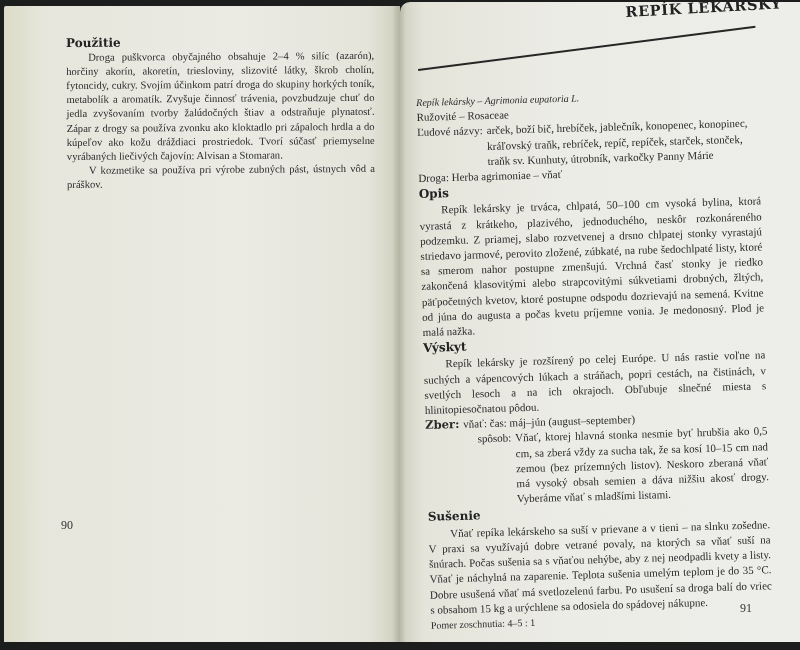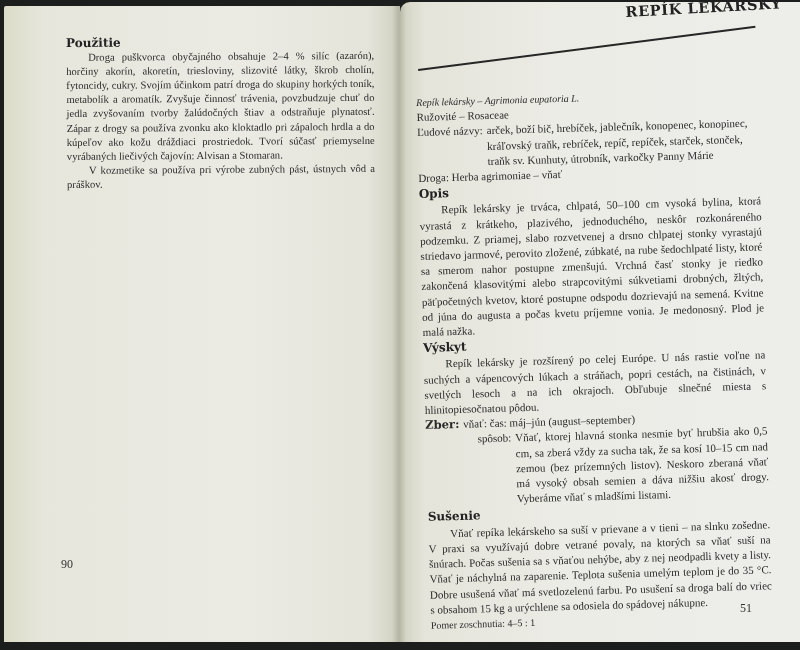--- a/index.html
+++ b/index.html
@@ -42,21 +42,21 @@
     }
     .section-heading {
       font-family: "DejaVu Serif", serif;
       font-weight: bold; font-size: 12px; color: #222;
       margin: 0 0 1px 0;
     }
     .para { margin: 0; text-indent: 22px; }
     .page-number {
       position: absolute; font-size: 12px; color: #333;
     }
-    .pn-left { left: 61px; top: 557px; text-align: center; }
+    .pn-left { left: 61px; top: 518px; text-align: center; }
     .pn-right { left: 740px; top: 601px; }
 
     
     .running-head {
       position: absolute; left: 626px; top: 3px;
       font-family: "DejaVu Serif", serif; font-weight: bold;
       font-size: 14.5px; letter-spacing: 0.6px; color: #222;
       transform: rotate(-3.2deg); transform-origin: left bottom;
       white-space: nowrap;
     }
@@ -124,13 +124,13 @@
   </div>
   <div class="sposob-block">
     <span class="sposob-label">spôsob:</span>
     <span class="sposob-text">Vňať, ktorej hlavná stonka nesmie byť hrubšia ako 0,5 cm, sa zberá vždy za sucha tak, že sa kosí 10–15 cm nad zemou (bez prízemných listov). Neskoro zberaná vňať má vysoký obsah semien a dáva nižšiu akosť drogy. Vyberáme vňať s mladšími listami.</span>
   </div>
 
   <div class="section-heading">Sušenie</div>
   <p class="para">Vňať repíka lekárskeho sa suší v prievane a v tieni – na slnku zošedne. V praxi sa využívajú dobre vetrané povaly, na ktorých sa vňať suší na šnúrach. Počas sušenia sa s vňaťou nehýbe, aby z nej neodpadli kvety a listy. Vňať je náchylná na zaparenie. Teplota sušenia umelým teplom je do 35 °C. Dobre usušená vňať má svetlozelenú farbu. Po usušení sa droga balí do vriec s obsahom 15 kg a urýchlene sa odosiela do spádovej nákupne.</p>
   <p class="meta-line small">Pomer zoschnutia: 4–5 : 1</p>
 </div>
-<div class="page-number pn-right">51</div>
+<div class="page-number pn-right">91</div>
 
 </body></html>

